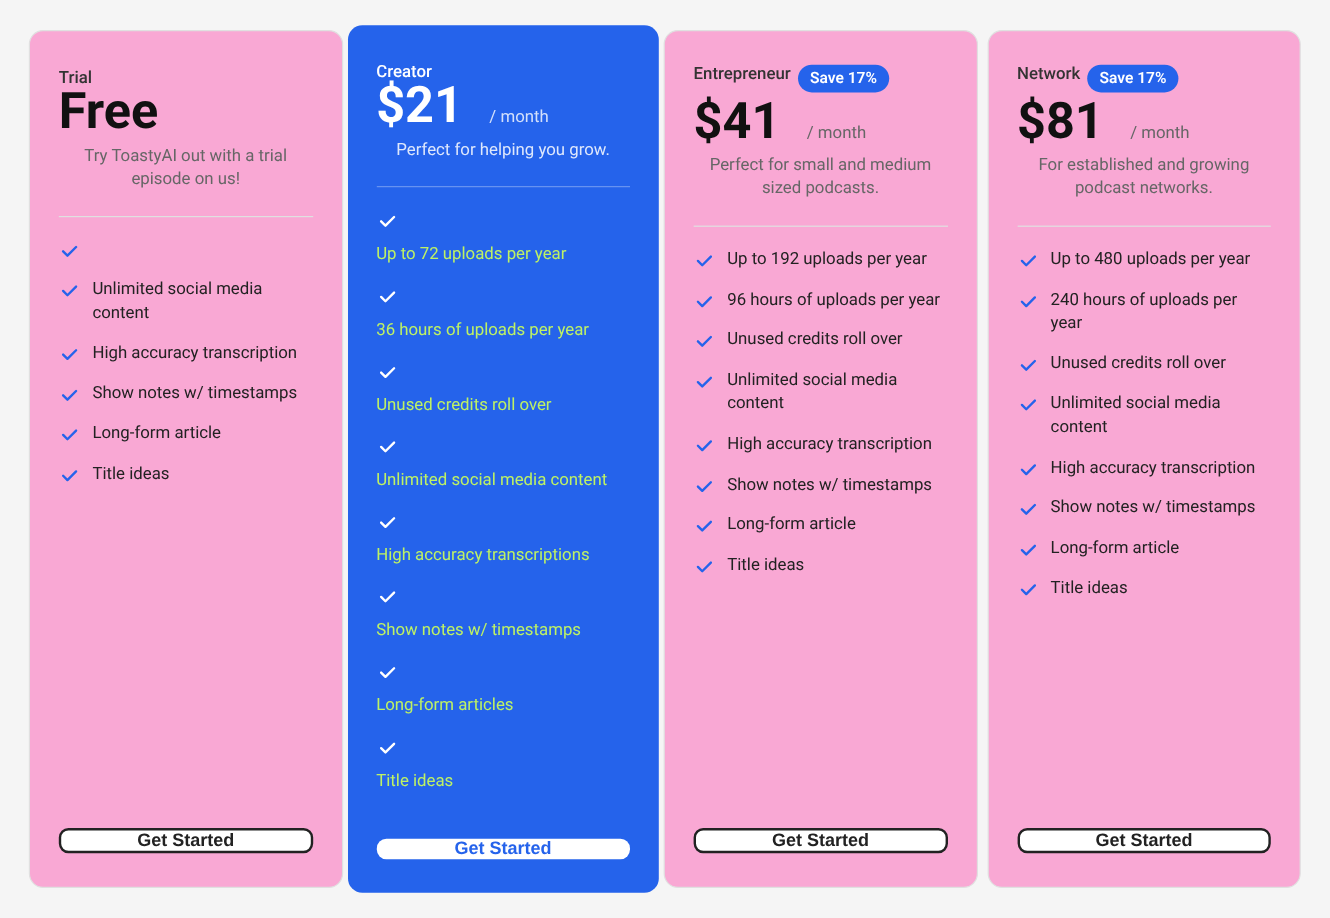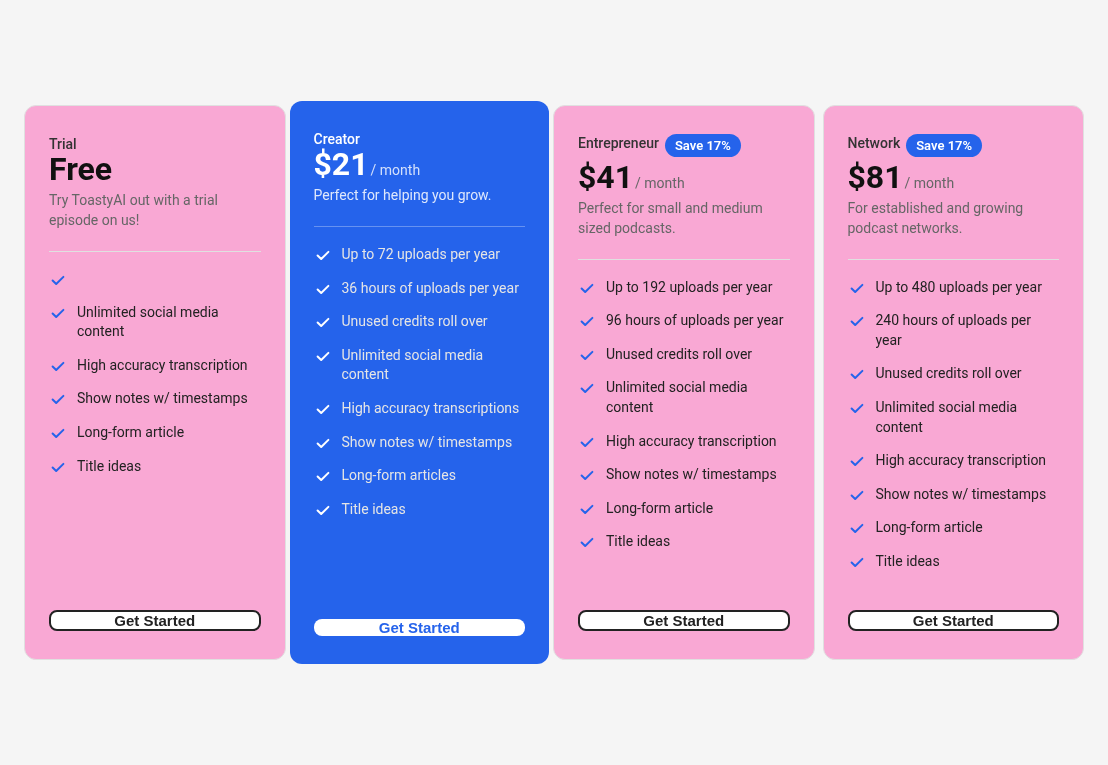--- a/index.html
+++ b/index.html
@@ -41,25 +41,25 @@
       font-weight: 500;
       margin-bottom: 6px;
       color: #333;
     }
     .plan-card.featured .plan-label {
       color: #fff;
     }
     .plan-price-row {
       display: flex;
       align-items: baseline;
-      gap: 2px;
+      gap: 22px;
       margin-bottom: 4px;
     }
     .plan-price {
-      font-size: 32px;
+      font-size: 42px;
       font-weight: 700;
       color: #111;
       line-height: 1;
     }
     .plan-card.featured .plan-price {
       color: #fff;
     }
     .plan-price-period {
       font-size: 14px;
       color: #666;
@@ -79,20 +79,21 @@
       border-radius: 20px;
       padding: 4px 10px;
       font-size: 13px;
       font-weight: 600;
     }
     .plan-description {
       font-size: 14px;
       color: #666;
       margin-bottom: 20px;
       line-height: 1.4;
+      text-align: center;
     }
     .plan-card.featured .plan-description {
       color: rgba(255,255,255,0.85);
     }
     .divider {
       border: none;
       border-top: 1px solid #e0e0e0;
       margin-bottom: 18px;
     }
     .plan-card.featured .divider {
@@ -106,21 +107,22 @@
     .feature-item {
       display: flex;
       align-items: flex-start;
       gap: 10px;
       margin-bottom: 14px;
       font-size: 14px;
       color: #222;
       line-height: 1.4;
     }
     .plan-card.featured .feature-item {
-      color: #e5e5e5;
+      color: #bef264;
+      flex-direction: column;
     }
     .check-icon {
       flex-shrink: 0;
       width: 18px;
       height: 18px;
       margin-top: 1px;
     }
     .check-icon svg {
       width: 18px;
       height: 18px;

